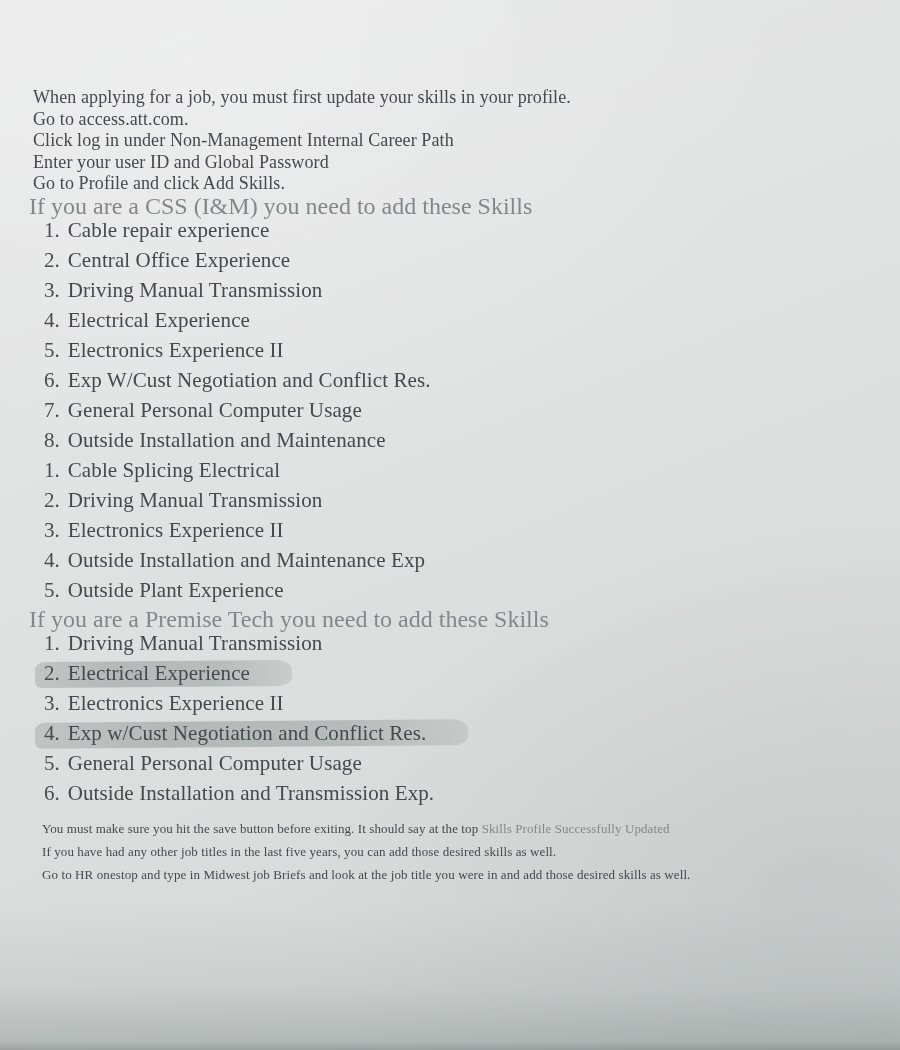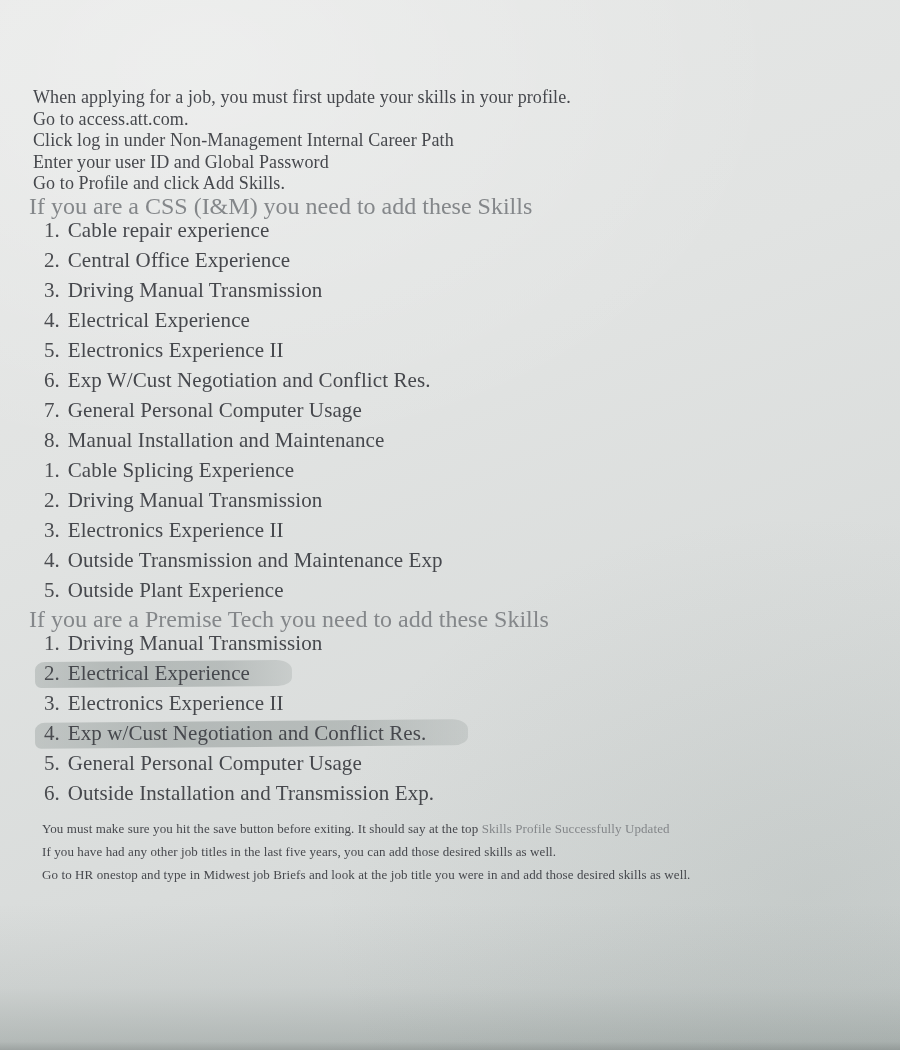--- a/index.html
+++ b/index.html
@@ -115,48 +115,48 @@
       </li>
     <li class="item">
         <span class="inner">
           <span class="num">7.</span>
           <span class="txt">General Personal Computer Usage</span>
         </span>
       </li>
     <li class="item">
         <span class="inner">
           <span class="num">8.</span>
-          <span class="txt">Manual Installation and Maintenance</span>
+          <span class="txt">Outside Installation and Maintenance</span>
         </span>
       </li>
   </ul>
 
   <ul class="skill-list">
     <li class="item">
         <span class="inner">
           <span class="num">1.</span>
-          <span class="txt">Cable Splicing Experience</span>
+          <span class="txt">Cable Splicing Electrical</span>
         </span>
       </li>
     <li class="item">
         <span class="inner">
           <span class="num">2.</span>
           <span class="txt">Driving Manual Transmission</span>
         </span>
       </li>
     <li class="item">
         <span class="inner">
           <span class="num">3.</span>
           <span class="txt">Electronics Experience II</span>
         </span>
       </li>
     <li class="item">
         <span class="inner">
           <span class="num">4.</span>
-          <span class="txt">Outside Transmission and Maintenance Exp</span>
+          <span class="txt">Outside Installation and Maintenance Exp</span>
         </span>
       </li>
     <li class="item">
         <span class="inner">
           <span class="num">5.</span>
           <span class="txt">Outside Plant Experience</span>
         </span>
       </li>
   </ul>
 

